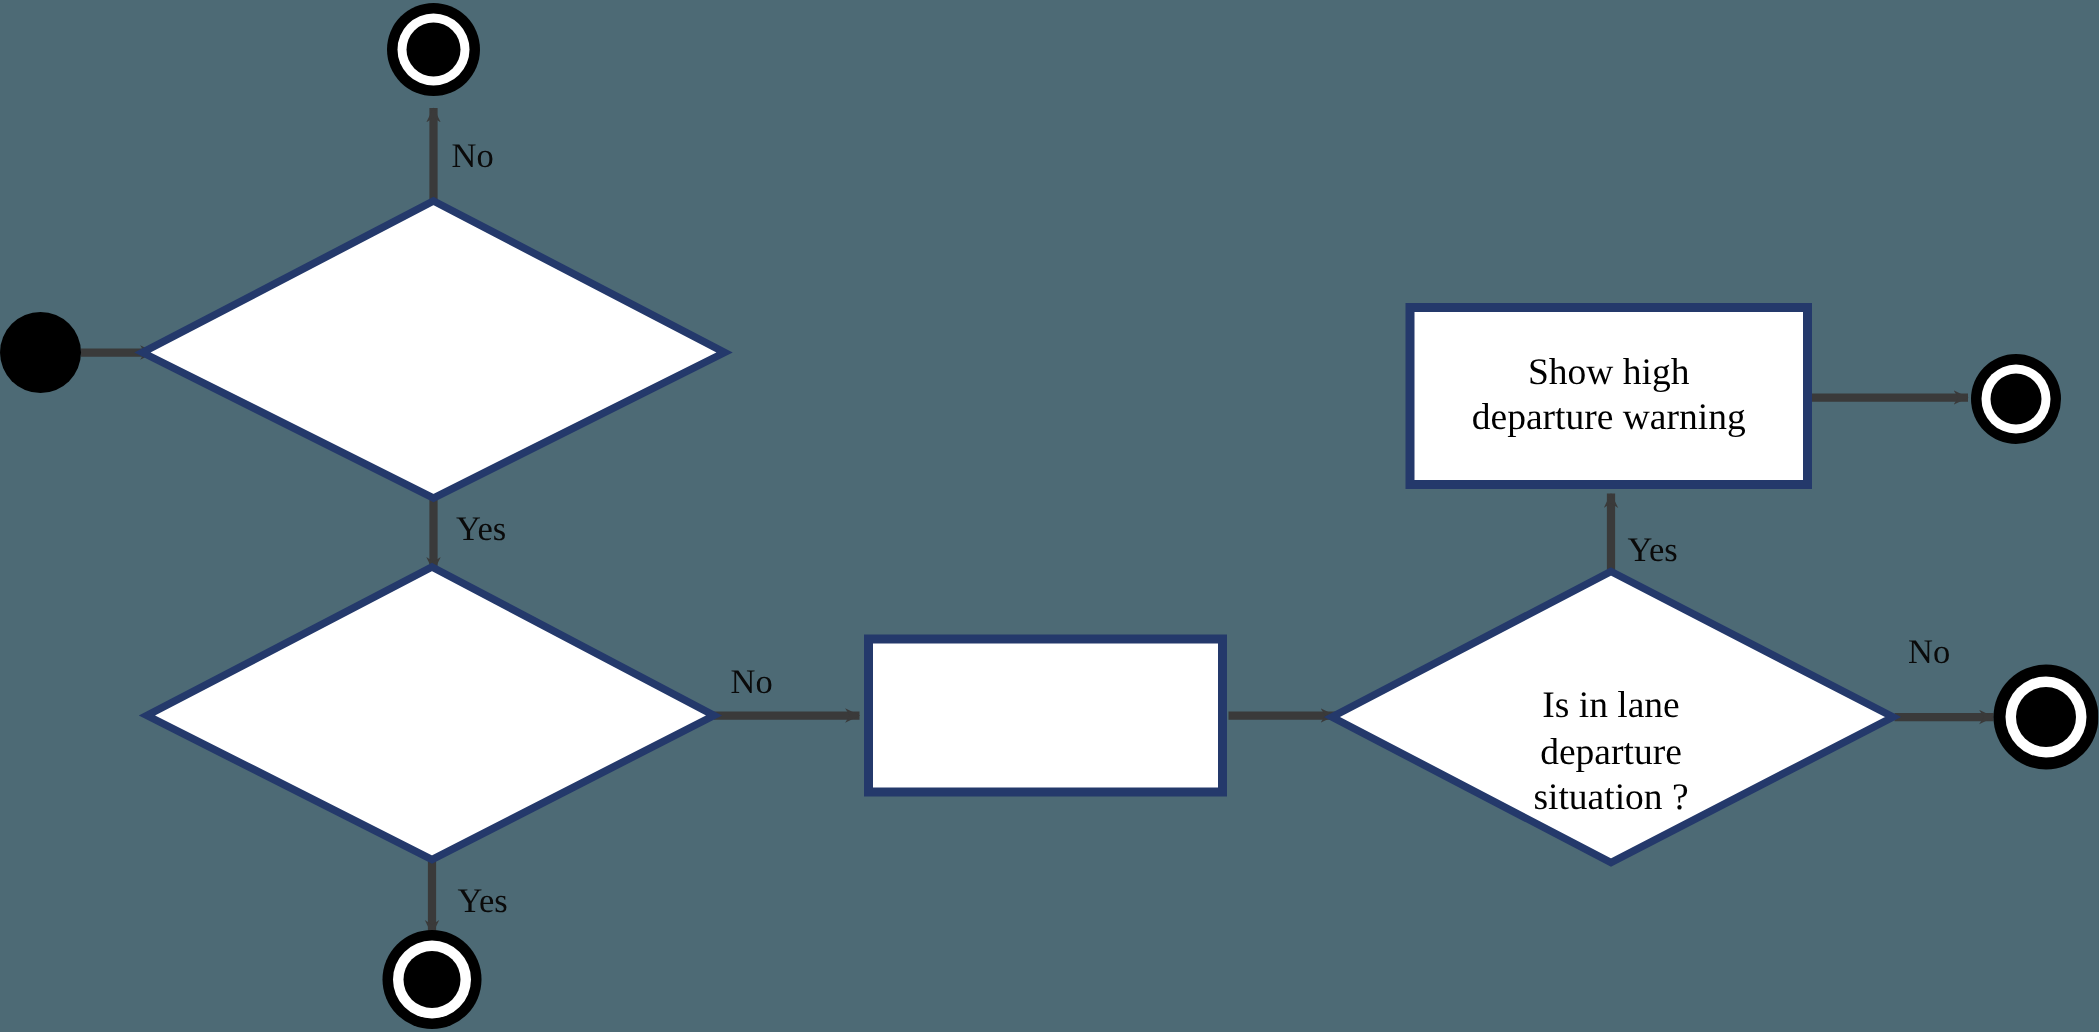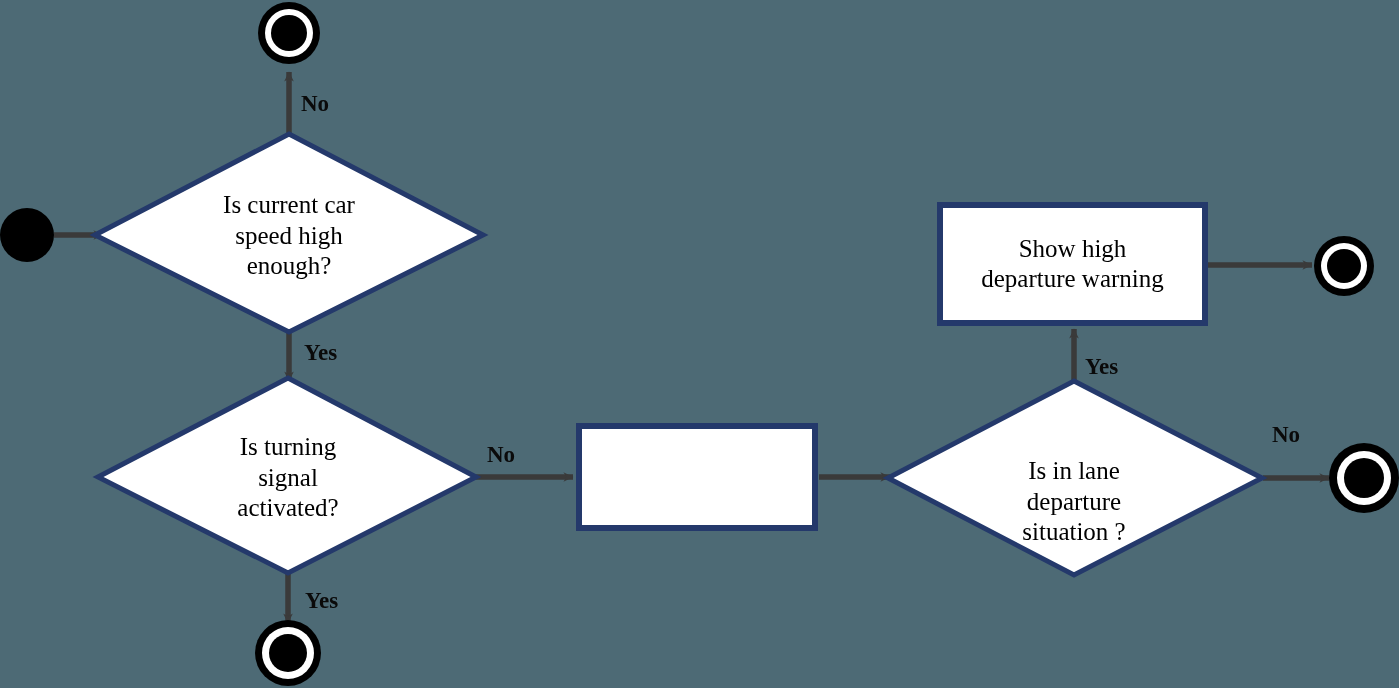--- a/index.html
+++ b/index.html
@@ -32,21 +32,21 @@
     font-family: "Liberation Serif", "DejaVu Serif", serif;
     font-size: 25px;
     line-height: 1.22;
     pointer-events: none;
     white-space: pre-line;
   }
   .edge-label {
     position: absolute;
     color: #0a0a0a;
     font-family: "Liberation Serif", "DejaVu Serif", serif;
-    font-weight: bold;
+    font-weight: normal;
     font-size: 23px;
     line-height: 1;
     white-space: nowrap;
   }
 </style>
 </head>
 <body style="background: rgb(77, 106, 117);">
 
 <div id="canvas" style="background: rgb(77, 106, 117);">
 
@@ -99,27 +99,21 @@
       <circle cx="1344" cy="266" r="17" fill="#000000"></circle>
     </g>
 
     <g>
       <circle cx="1364" cy="478" r="35" fill="#000000"></circle>
       <circle cx="1364" cy="478" r="27" fill="#ffffff"></circle>
       <circle cx="1364" cy="478" r="20" fill="#000000"></circle>
     </g>
   </svg>
 
-  <div class="node-text" style="left:155px; top:180px; width:268px; height:112px;">Is current car
-speed high
-enough?</div>
 
-  <div class="node-text" style="left:155px; top:422px; width:266px; height:112px;">Is turning
-signal
-activated?</div>
 
 
   <div class="node-text" style="left:944px; top:207px; width:257px; height:114px;">Show high
 departure warning</div>
 
   <div class="node-text" style="left:944px; top:446px; width:260px; height:112px;">Is in lane
 departure
 situation ?</div>
 
   <div class="edge-label" style="left:301px; top:92px;">No</div>

